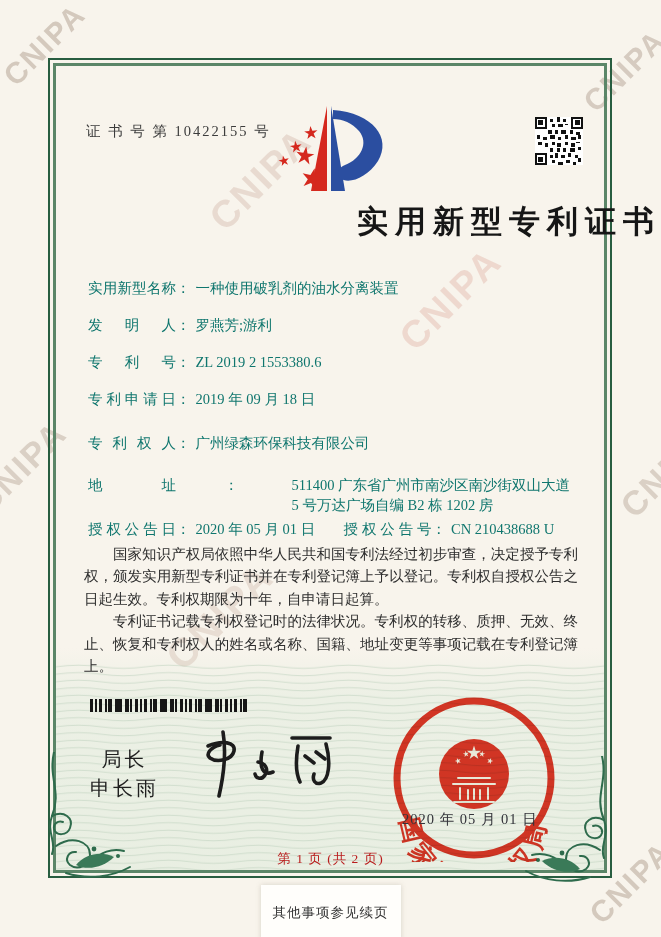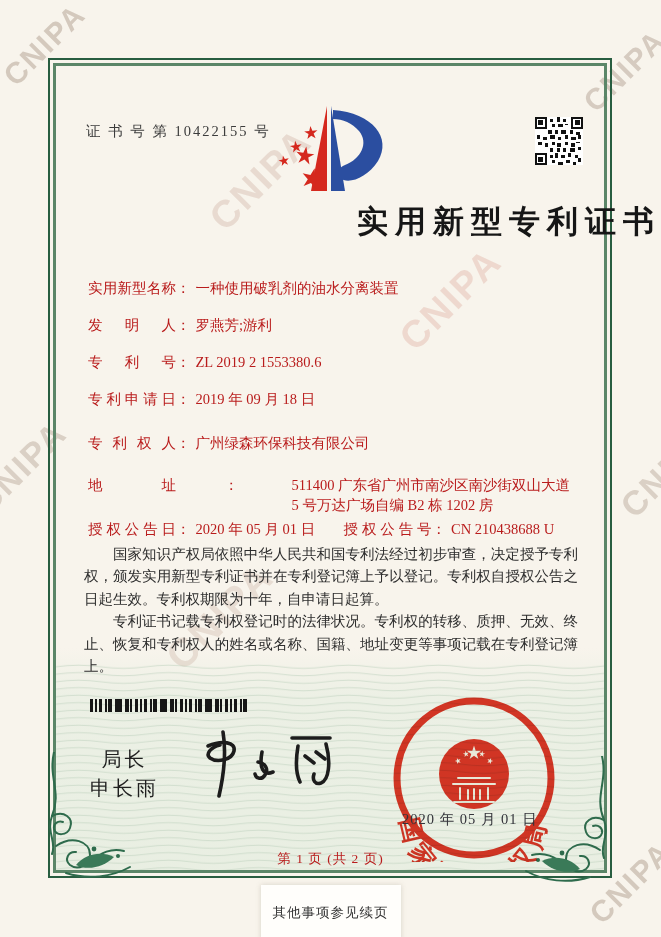--- a/index.html
+++ b/index.html
@@ -25,21 +25,21 @@
   .wm-c1{left:198px;top:158px;font-size:38px;color:rgba(200,165,150,.32);}
   .wm-c2{left:388px;top:278px;font-size:38px;color:rgba(222,170,158,.38);}
   .wm-c3{left:154px;top:594px;font-size:40px;color:rgba(196,168,152,.30);}
   
   .cert-no{left:86px;top:122px;font-size:14.5px;letter-spacing:2px;color:#3c3c3c;}
   .logo{left:255px;top:100px;width:150px;height:96px;}
   .qr{left:535px;top:117px;width:48px;height:48px;}
   .title{left:0;right:0;top:201px;text-align:right;font-size:31px;font-weight:bold;
          letter-spacing:7px;color:#161616;}
   
-  .fields{left:88px;top:278px;width:492px;font-size:14.5px;color:#b91c1c;}
+  .fields{left:88px;top:278px;width:492px;font-size:14.5px;color:#0f766e;}
   .f-row{display:flex;margin-bottom:17px;line-height:20px;}
   .lbl{display:inline-block;width:88px;flex:none;text-align:justify;text-align-last:justify;}
   .colon{flex:none;margin-right:5px;}
   .val{flex:1;}
   .val-fixed{flex:none;width:148px;}
   .mb24{margin-bottom:24px;}
   .mb22{margin-bottom:22px;justify-content:space-between;}
   .mb4{margin-bottom:4px;gap:48px;}
   .lbl2{display:inline-block;width:88px;flex:none;text-align:justify;text-align-last:justify;}
   

